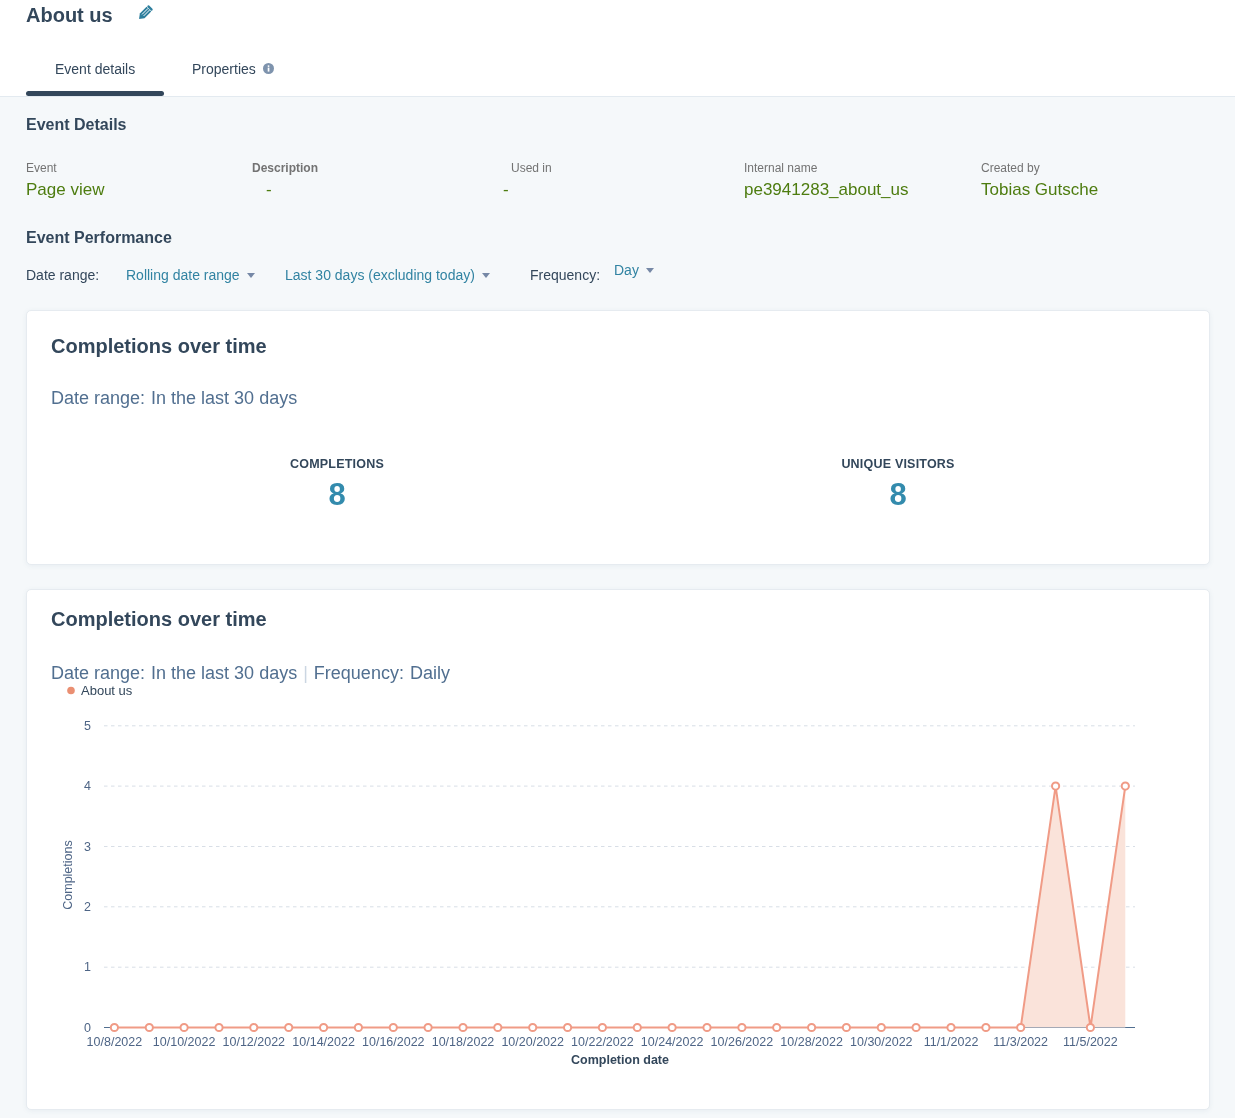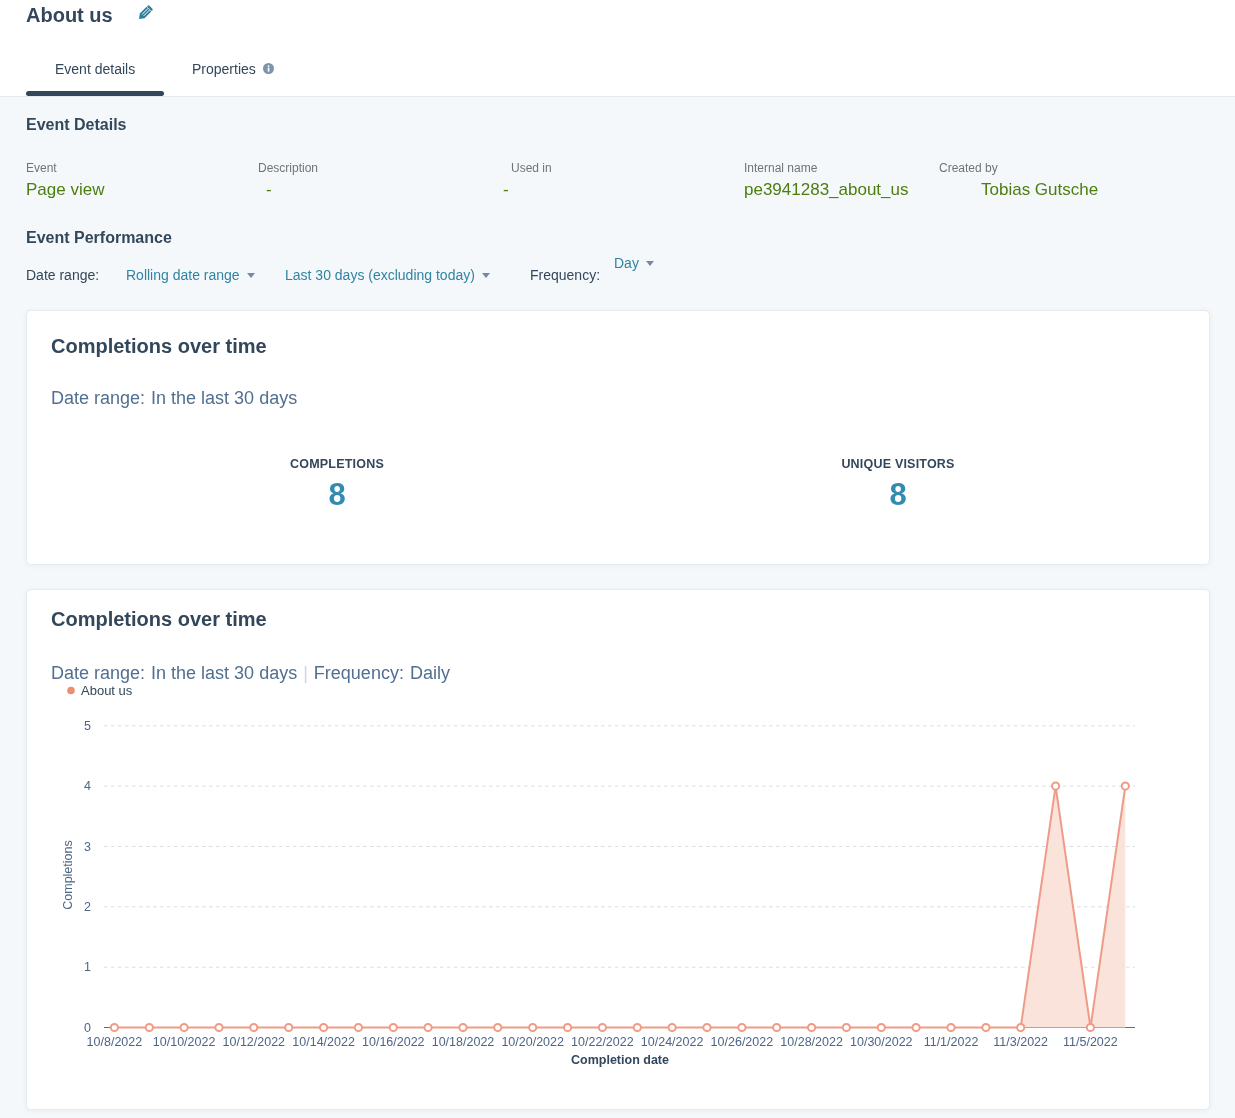--- a/index.html
+++ b/index.html
@@ -41,36 +41,36 @@
     <circle cx="5.5" cy="5.5" r="5.5" fill="#7e93ad"></circle>
     <rect x="4.7" y="4.6" width="1.7" height="4" fill="#fff"></rect>
     <circle cx="5.55" cy="3.1" r="0.95" fill="#fff"></circle>
   </svg>
   <div class="abs tabbar" style="left:26px; top:91px; width:138px;"></div>
   <div class="abs divider" style="left:0; top:96px; width:1235px;"></div>
   <div class="greybg"></div>
 
   <div class="abs sech" style="left:26px; top:116px;">Event Details</div>
   <div class="abs lbl" style="left:26px; top:161px;">Event</div>
-  <div class="abs lbl" style="left:258px; top:161px;">Description</div>
+  <div class="abs lbl" style="left:252px; top:161px;font-weight:bold;">Description</div>
   <div class="abs lbl" style="left:503px; top:161px;margin-left:8px;">Used in</div>
   <div class="abs lbl" style="left:744px; top:161px;">Internal name</div>
-  <div class="abs lbl" style="left:939px; top:161px;">Created by</div>
+  <div class="abs lbl" style="left:981px; top:161px;">Created by</div>
   <div class="abs val" style="left:26px; top:180px;">Page view</div>
   <div class="abs val" style="left:266px; top:180px;">-</div>
   <div class="abs val" style="left:503px; top:180px;">-</div>
   <div class="abs val" style="left:744px; top:180px;">pe3941283_about_us</div>
   <div class="abs val" style="left:981px; top:180px;">Tobias Gutsche</div>
 
   <div class="abs sech" style="left:26px; top:229px;">Event Performance</div>
   <div class="abs ctl" style="left:26px; top:267px;">Date range:</div>
   <div class="abs link" style="left:126px; top:267px;">Rolling date range<span class="caret"></span></div>
   <div class="abs link" style="left:285px; top:267px;">Last 30 days (excluding today)<span class="caret"></span></div>
   <div class="abs ctl" style="left:530px; top:267px;">Frequency:</div>
-  <div class="abs link" style="left:614px; top:255px;">Day<span class="caret"></span></div>
+  <div class="abs link" style="left:614px; top:262px;">Day<span class="caret"></span></div>
 
   <div class="card" style="left:26px; top:310px; width:1184px; height:255px;"></div>
   <div class="abs cardtitle" style="left:51px; top:335px;">Completions over time</div>
   <div class="abs meta" style="left:51px; top:388px;">Date range: <span style="margin-left:1px;">In the last 30 days</span></div>
   <div class="abs statlbl" style="left:237px; top:457px; width:200px;">COMPLETIONS</div>
   <div class="abs statnum" style="left:237px; top:477px; width:200px;">8</div>
   <div class="abs statlbl" style="left:798px; top:457px; width:200px;">UNIQUE VISITORS</div>
   <div class="abs statnum" style="left:798px; top:477px; width:200px;">8</div>
 
   <div class="card" style="left:26px; top:589px; width:1184px; height:521px;"></div>

